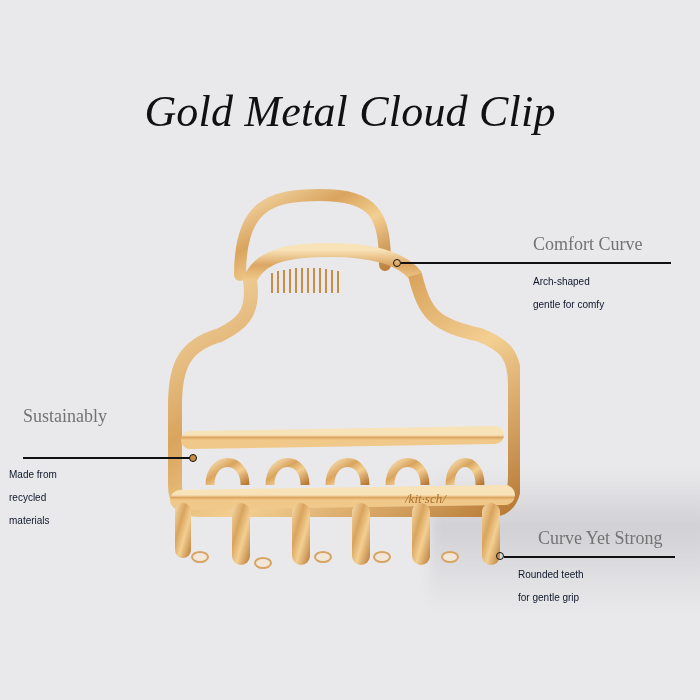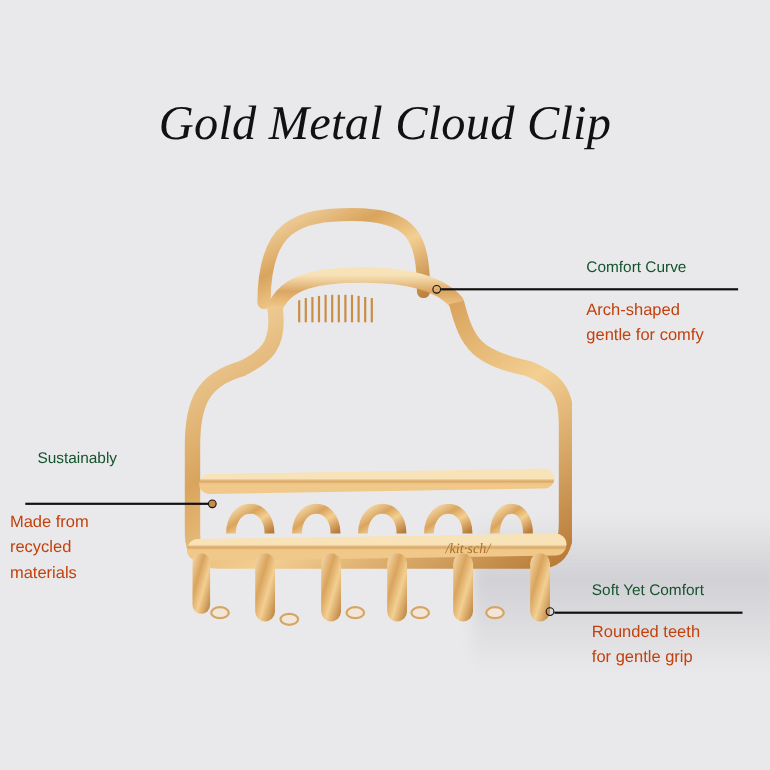--- a/index.html
+++ b/index.html
@@ -1,21 +1,21 @@
 <!DOCTYPE html>
 <html><head>
 <meta charset="utf-8">
 <style>
   html, body { margin:0; padding:0; }
   body { width:700px; height:700px; background:#e9e9eb; position:relative; overflow:hidden; font-family:"Liberation Sans", sans-serif; color:#111; }
   .title { position:absolute; left:0; right:0; top:62px; text-align:center; font-family:"Liberation Serif","DejaVu Serif", serif; font-style:italic; font-size:44px; color:#111; letter-spacing:0.2px;margin-top:24px; }
   .product { position:absolute; left:160px; top:185px; width:360px; height:400px; }
   .shadow { position:absolute; left:430px; top:470px; width:280px; height:140px; background:linear-gradient(180deg, rgba(200,200,205,0) 0%, rgba(190,190,196,0.55) 40%, rgba(200,200,205,0) 100%); filter:blur(6px); }
-  .callout-title { position:absolute; font-family:Liberation Sans, sans-serif; font-size:14px; color:#14532d; white-space:nowrap; }
-  .callout-desc { position:absolute; font-size:15px; line-height:23px; color:#c2410c; }
+  .callout-title { position:absolute; font-family:Liberation Serif, serif; font-size:18px; color:#737373; white-space:nowrap; }
+  .callout-desc { position:absolute; font-size:10px; line-height:23px; color:#0f172a; }
   .line { position:absolute; height:1.5px; background:#111; }
   .dot { position:absolute; width:8px; height:8px; border:1.5px solid #111; border-radius:50%; box-sizing:border-box; background:transparent; }
 </style>
 </head>
 <body>
 
 <div class="title">Gold Metal Cloud Clip</div>
 
 <div class="shadow"></div>
 
@@ -87,30 +87,30 @@
 </svg>
 
 <div class="dot" style="left:393px;top:259px;"></div>
 <div class="line" style="left:401px;top:262px;width:270px;"></div>
 <div class="callout-title" style="left:533px;top:234px;">Comfort Curve</div>
 <div class="callout-desc" style="left:533px;top:270px;width:160px;">
   <div>Arch-shaped</div>
   <div>gentle for comfy</div>
 </div>
 
-<div class="callout-title" style="left:34px;top:404px;line-height:25px;text-align:right;">
+<div class="callout-title" style="left:23px;top:404px;line-height:25px;text-align:right;">
   <div>Sustainably</div>
 </div>
 <div class="line" style="left:23px;top:457px;width:167px;"></div>
 <div class="dot" style="left:189px;top:454px;background:#c98d45;"></div>
 <div class="callout-desc" style="left:9px;top:463px;width:140px;">
   <div>Made from</div>
   <div>recycled</div>
   <div>materials</div>
 </div>
 
 <div class="dot" style="left:496px;top:552px;"></div>
 <div class="line" style="left:504px;top:556px;width:171px;"></div>
-<div class="callout-title" style="left:538px;top:528px;">Soft Yet Comfort</div>
-<div class="callout-desc" style="left:538px;top:563px;width:160px;">
+<div class="callout-title" style="left:538px;top:528px;">Curve Yet Strong</div>
+<div class="callout-desc" style="left:518px;top:563px;width:160px;">
   <div>Rounded teeth</div>
   <div>for gentle grip</div>
 </div>
 
 </body></html>

